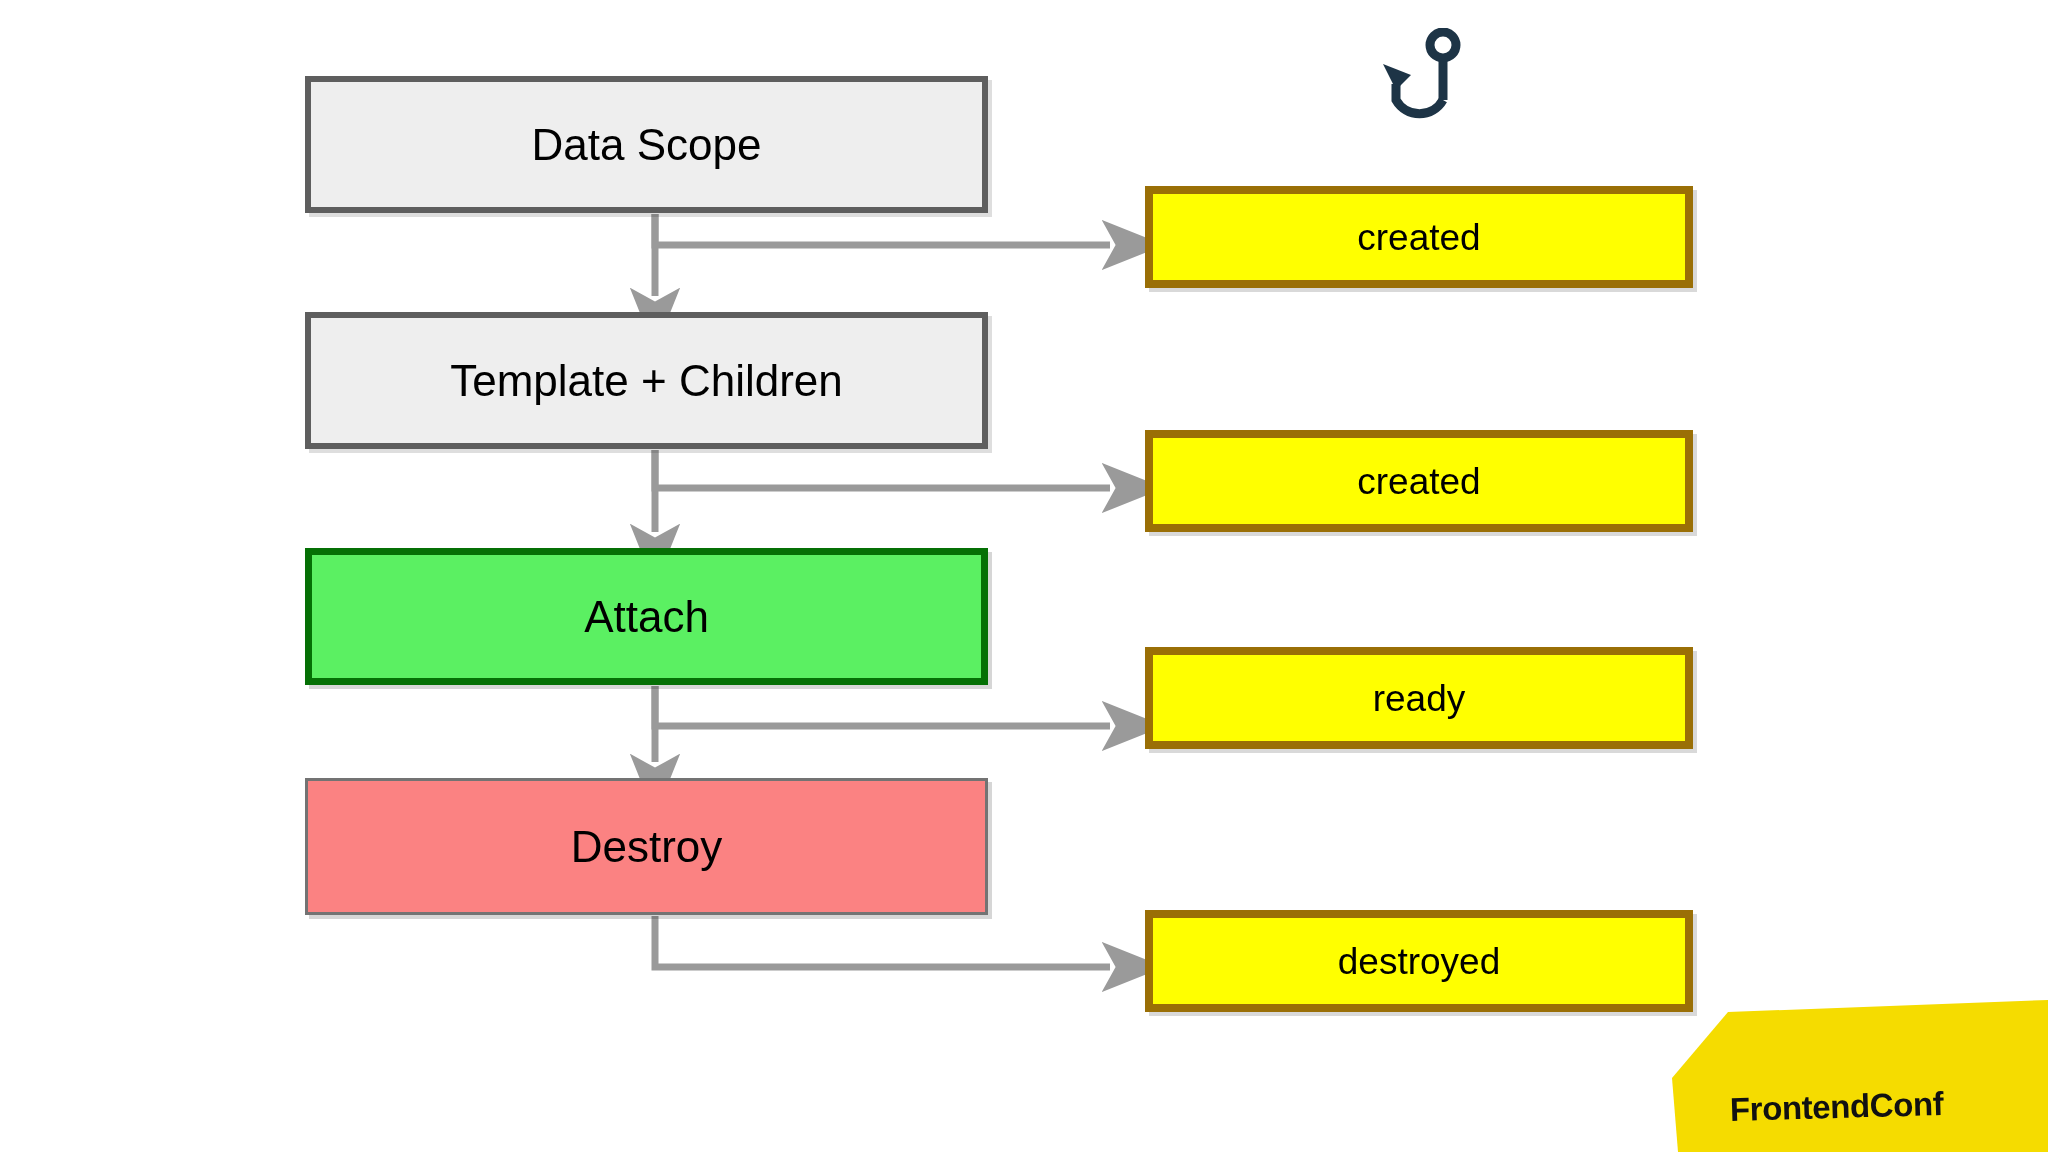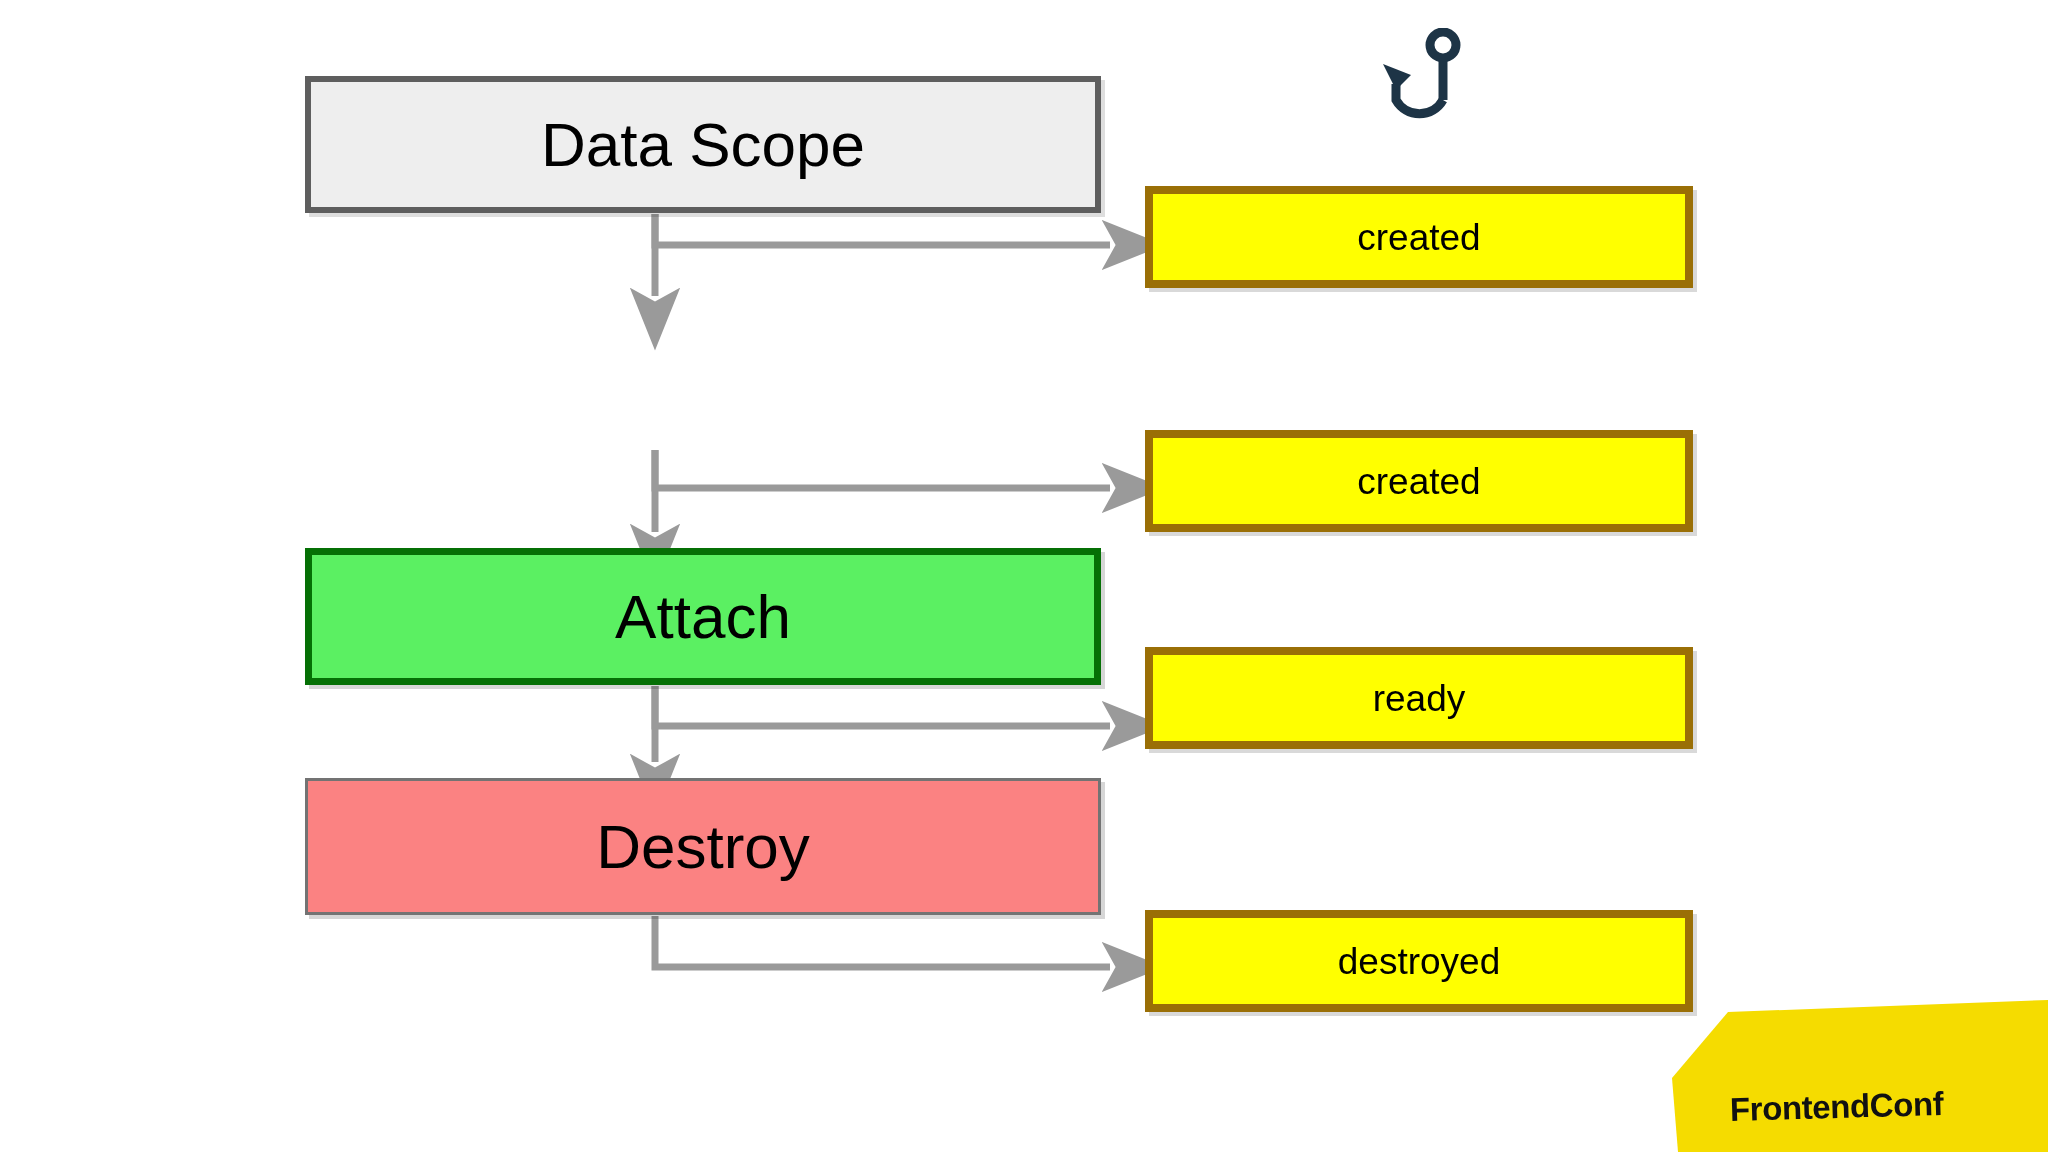--- a/index.html
+++ b/index.html
@@ -35,22 +35,22 @@
   }
 
   .node .node-label {
     display: block;
     line-height: 1;
   }
 
   
   .stage {
     left: 305px;
-    width: 796px;
-    font-size: 62px;
+    width: 683px;
+    font-size: 44px;
   }
   .stage.grey {
     background: #eeeeee;
     border: 6px solid #5e5e5e;
     box-shadow: 4px 4px 0 rgba(0,0,0,0.13);
   }
   .stage.green {
     background: #5bf062;
     border: 7px solid #057005;
     box-shadow: 4px 4px 0 rgba(0,0,0,0.16);
@@ -165,20 +165,23 @@
       <path d="M655 686 L655 762" marker-end="url(#arrow-down)"></path>
 
       <path d="M655 916 L655 967 L1110 967" marker-end="url(#arrow-right)"></path>
     </g>
   </svg>
 
   <div id="node-data-scope" class="node stage grey">
     <span class="node-label">Data Scope</span>
   </div>
 
+  <div id="node-template" class="node stage grey">
+    <span class="node-label">Template + Children</span>
+  </div>
 
   <div id="node-attach" class="node stage green">
     <span class="node-label">Attach</span>
   </div>
 
   <div id="node-destroy" class="node stage red">
     <span class="node-label">Destroy</span>
   </div>
 
   <div id="hook-created" class="node hookbox">

